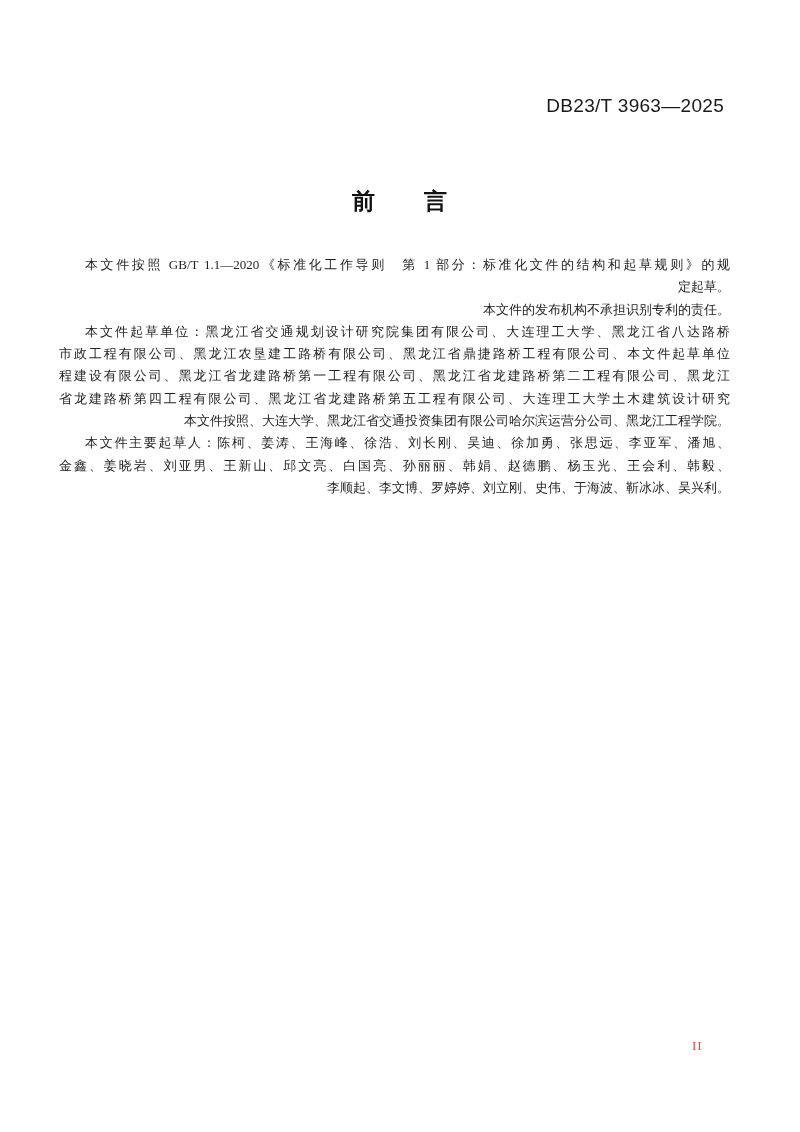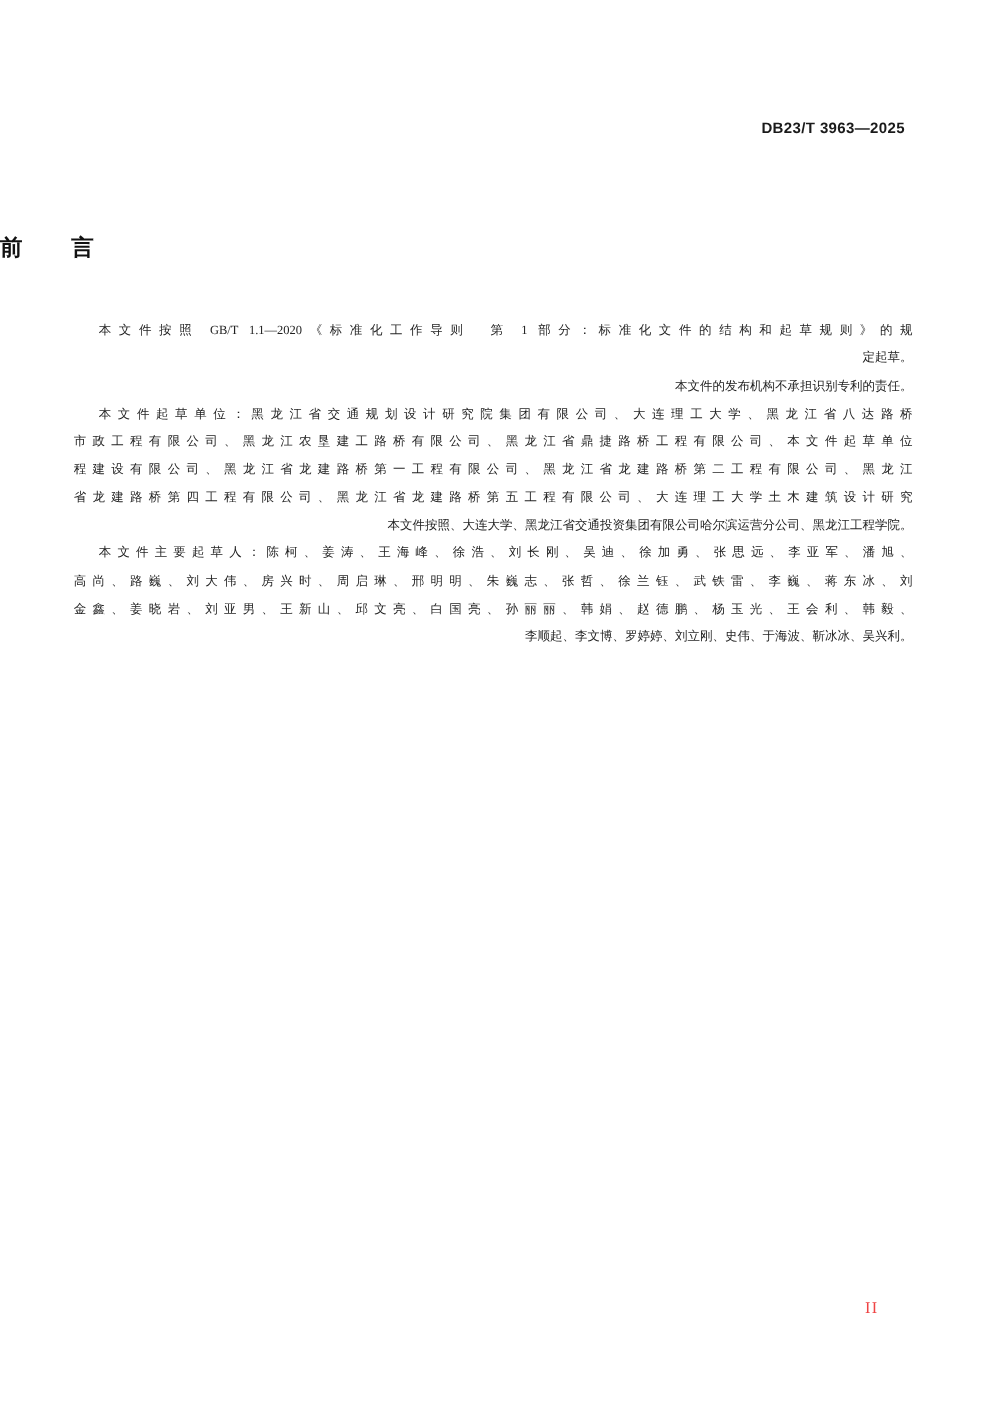--- a/index.html
+++ b/index.html
@@ -14,45 +14,46 @@
     background: #ffffff;
     overflow: hidden;
     font-family: "Liberation Serif", "DejaVu Serif", serif;
     color: #1f1f1f;
   }
   .header-code {
     position: absolute;
     top: 95px;
     right: 76px;
     font-family: "Liberation Sans", "DejaVu Sans", sans-serif;
-    font-weight: 700;
-    font-size: 12px;
+    font-weight: 400;
+    font-size: 19px;
     letter-spacing: 0.3px;
     color: #1a1a1a;
     white-space: nowrap;
     margin-left: 22px;
   }
   .doc-title {
     position: absolute;
     top: 186px;
     left: 0;
     width: 100%;
+    text-align: center;
     font-family: "Liberation Sans", "DejaVu Sans", sans-serif;
     font-weight: 700;
-    font-size: 18px;
+    font-size: 23px;
     color: #111111;
     letter-spacing: 1px;
     white-space: pre;
   }
   .doc-body {
     position: absolute;
     top: 254px;
     left: 59px;
     width: 671px;
-    font-size: 10px;
+    font-size: 13px;
     line-height: 22.3px;
     color: #1f1f1f;
   }
   .line {
     text-align: right;
     white-space: normal;
     overflow: hidden;
   }
   .line.just {
     text-align: justify;
@@ -88,20 +89,19 @@
 
     <div class="line first">本文件的发布机构不承担识别专利的责任。</div>
 
     <div class="line first just">本文件起草单位：黑龙江省交通规划设计研究院集团有限公司、大连理工大学、黑龙江省八达路桥</div>
     <div class="line just">市政工程有限公司、黑龙江农垦建工路桥有限公司、黑龙江省鼎捷路桥工程有限公司、本文件起草单位</div>
     <div class="line just">程建设有限公司、黑龙江省龙建路桥第一工程有限公司、黑龙江省龙建路桥第二工程有限公司、黑龙江</div>
     <div class="line just">省龙建路桥第四工程有限公司、黑龙江省龙建路桥第五工程有限公司、大连理工大学土木建筑设计研究</div>
     <div class="line">本文件按照、大连大学、黑龙江省交通投资集团有限公司哈尔滨运营分公司、黑龙江工程学院。</div>
 
     <div class="line first just">本文件主要起草人：陈柯、姜涛、王海峰、徐浩、刘长刚、吴迪、徐加勇、张思远、李亚军、潘旭、</div>
-    <div class="line just">高尚、路巍、刘大伟、房兴时、周启琳、邢明明、朱巍志、张哲、徐兰钰、武铁雷、李巍、蒋东冰、刘</div>
     <div class="line just">金鑫、姜晓岩、刘亚男、王新山、邱文亮、白国亮、孙丽丽、韩娟、赵德鹏、杨玉光、王会利、韩毅、</div>
     <div class="line">李顺起、李文博、罗婷婷、刘立刚、史伟、于海波、靳冰冰、吴兴利。</div>
   </div>
 
   <div class="page-number">II</div>
 
 </div>
 
 </body></html>

